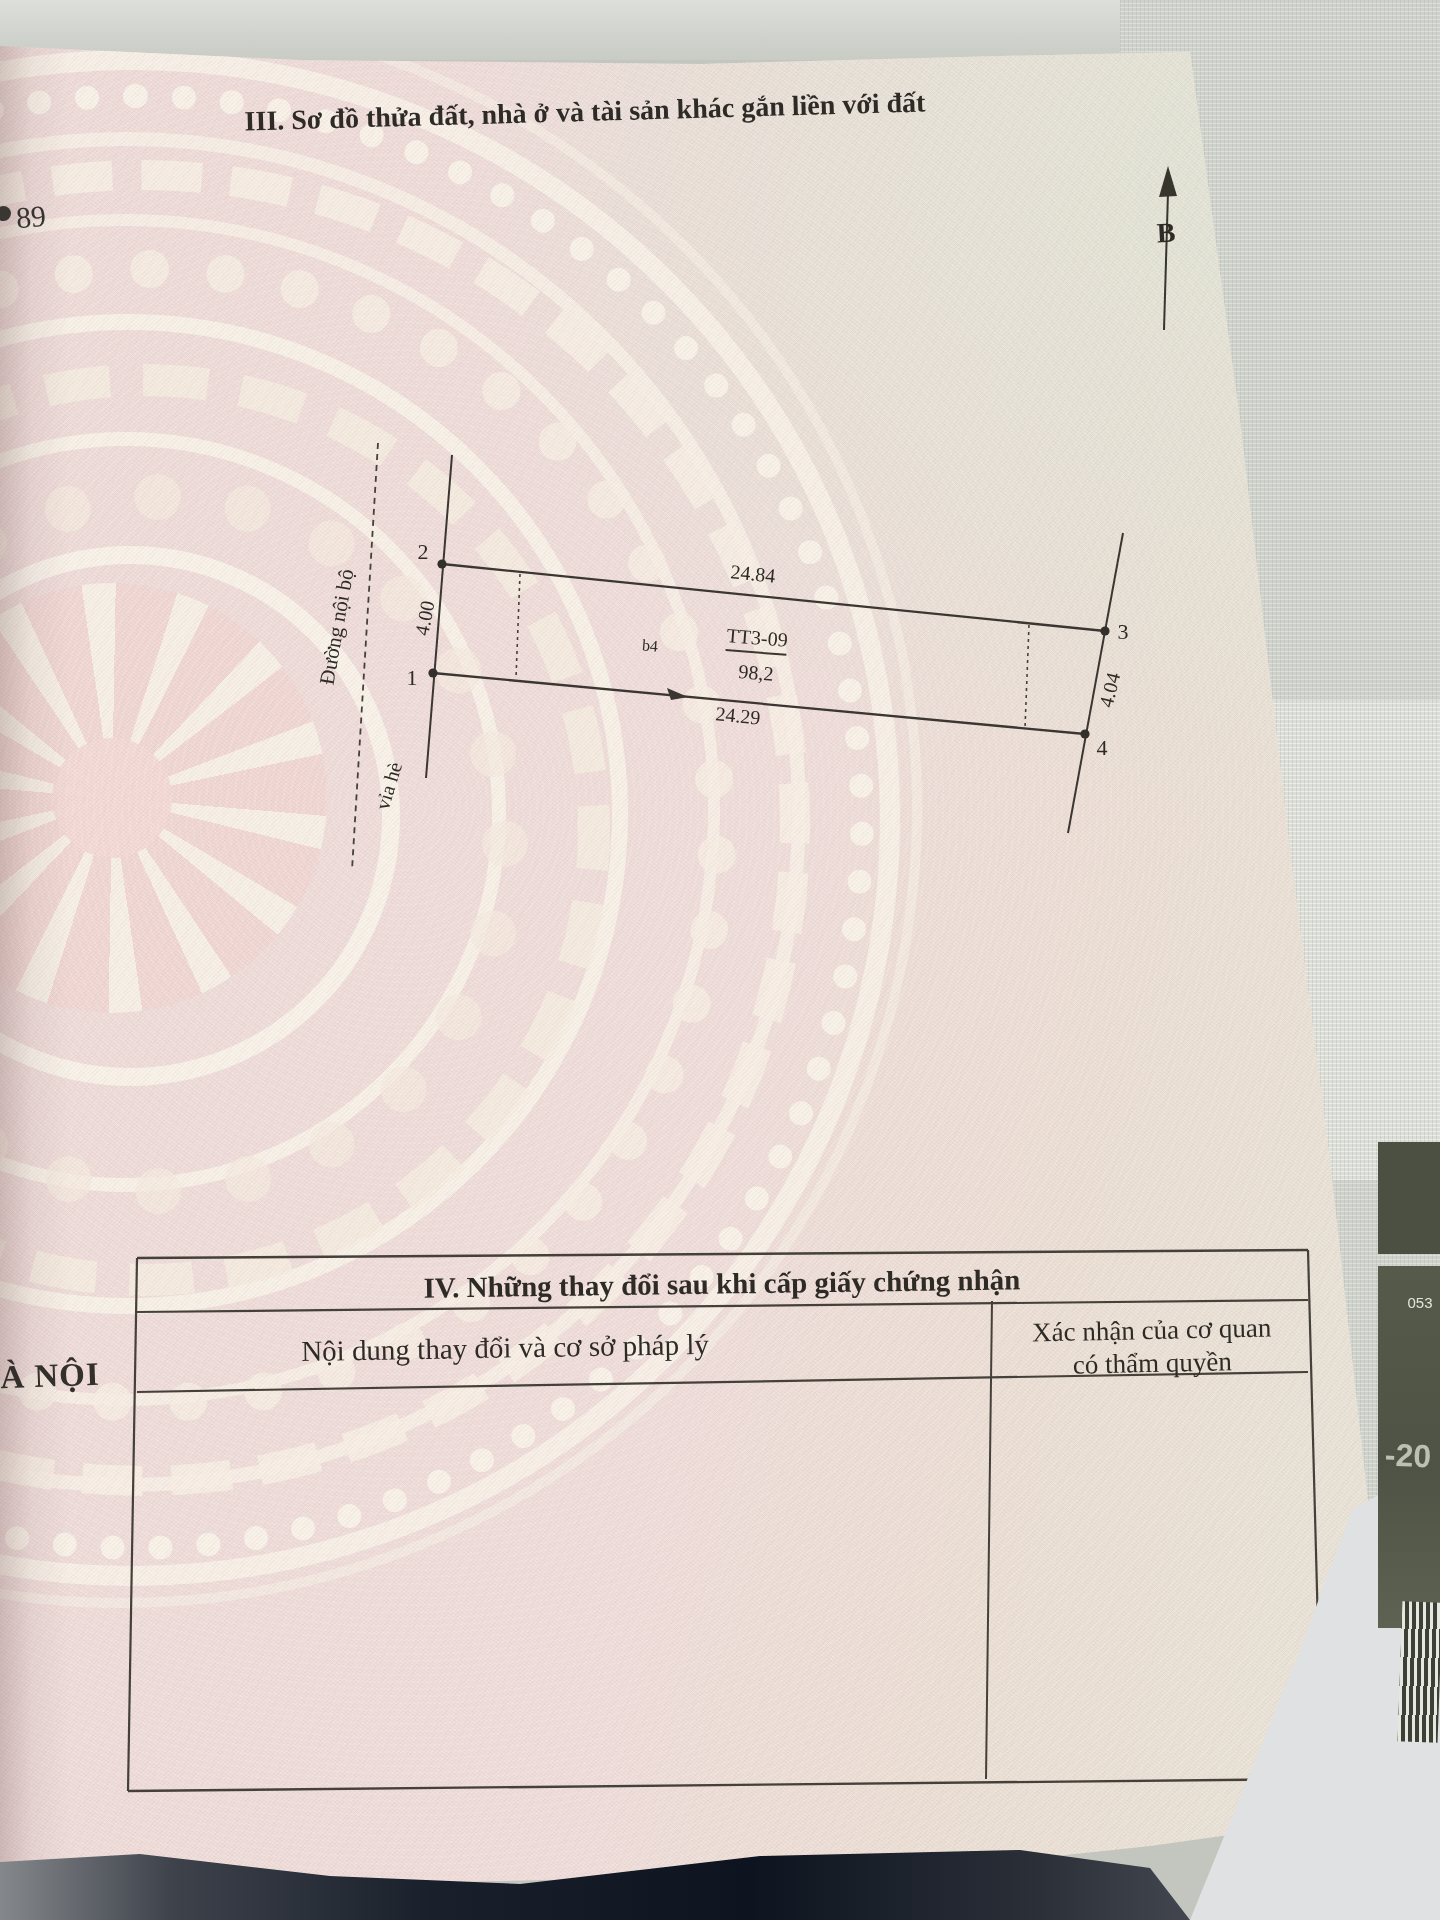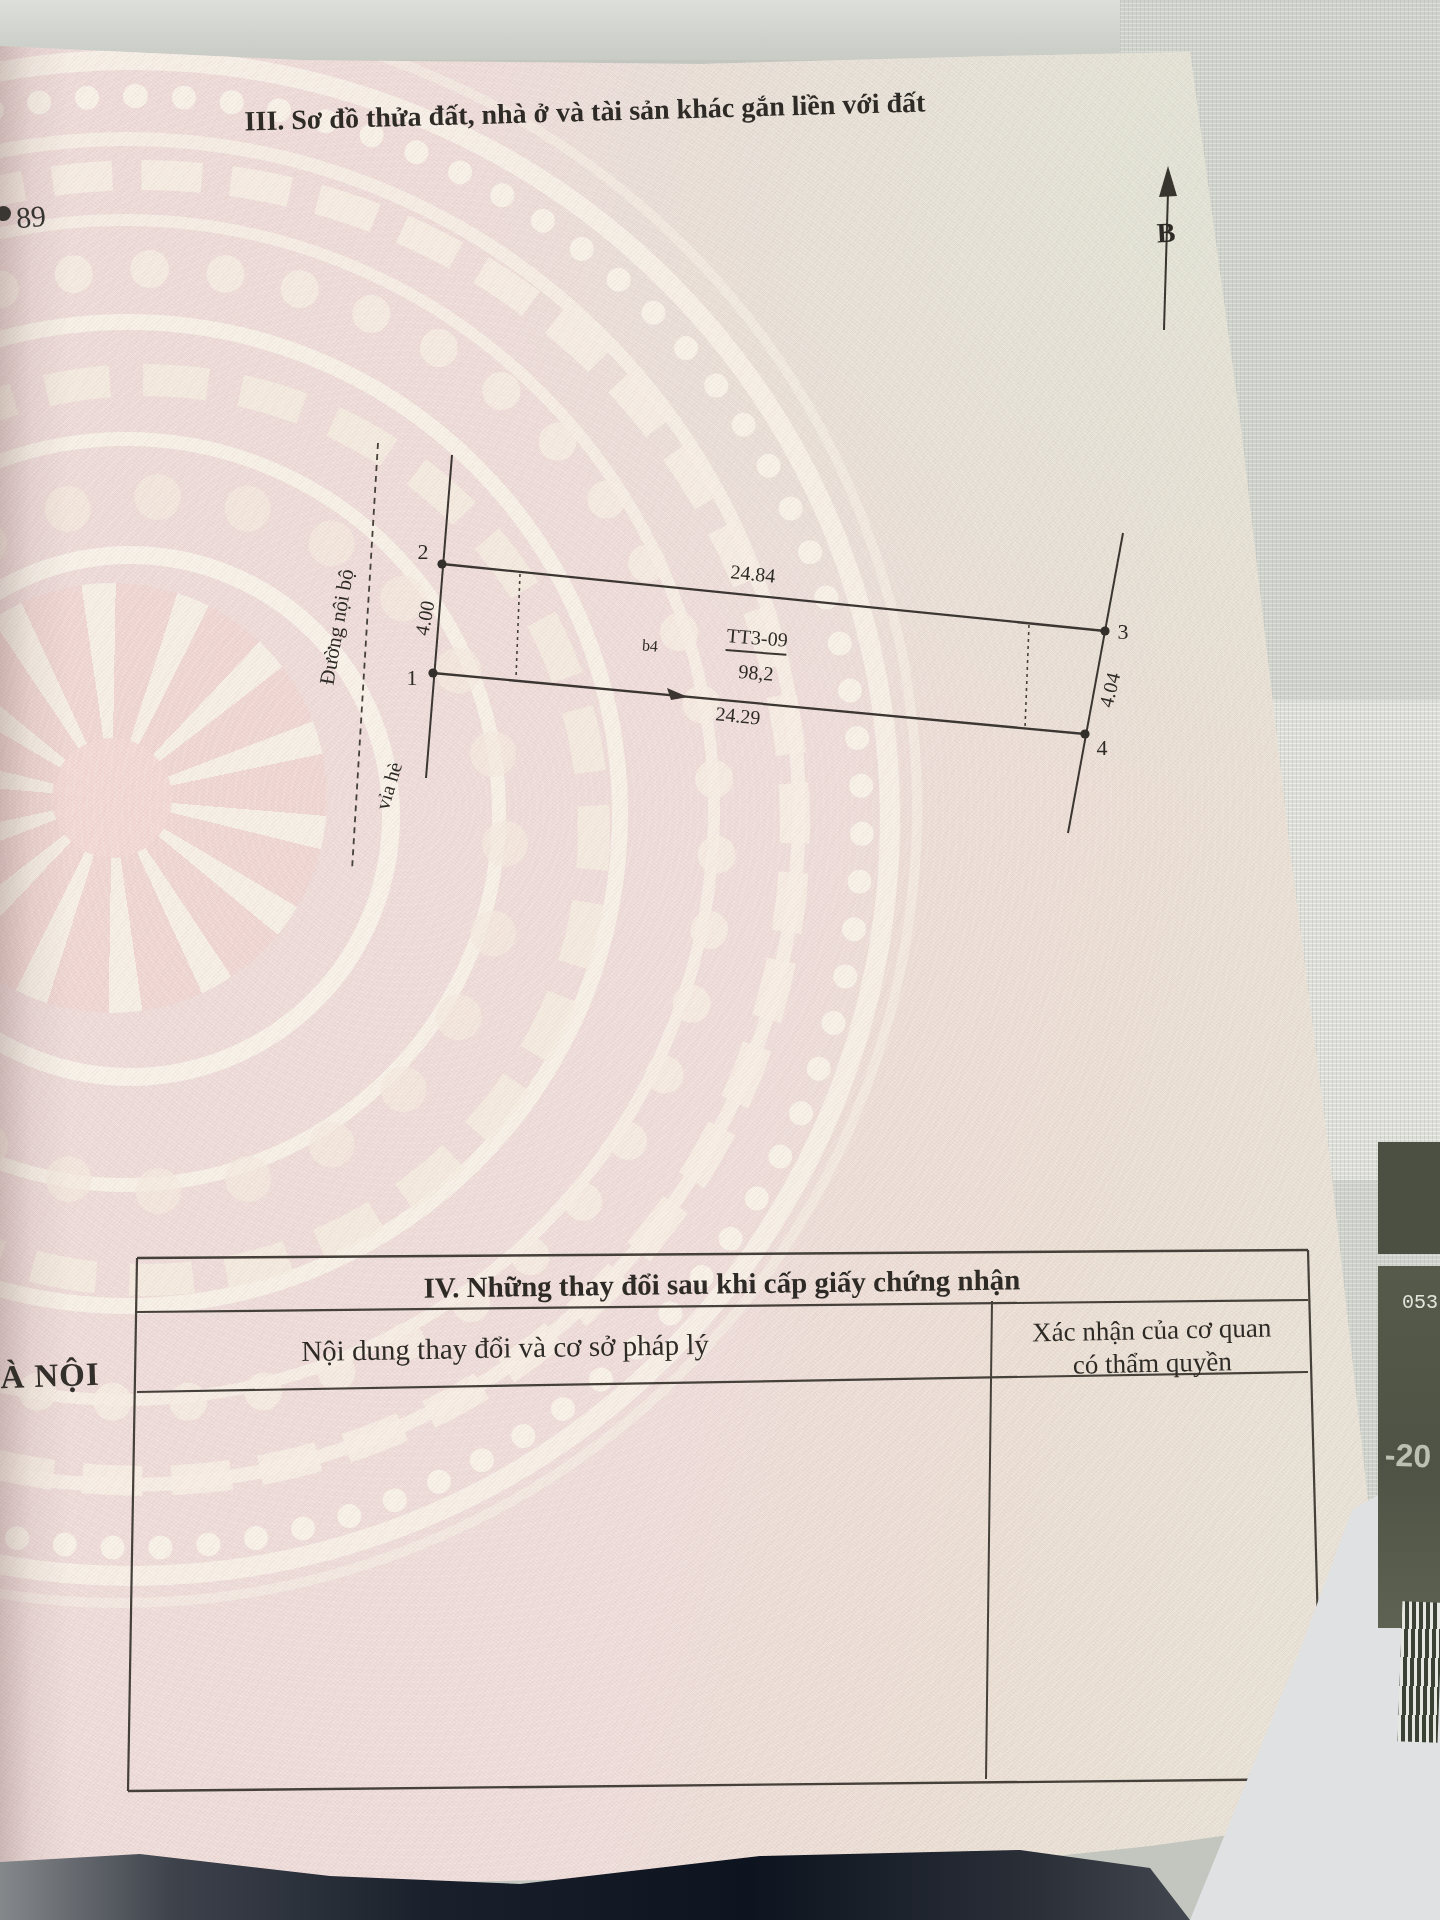--- a/index.html
+++ b/index.html
@@ -151,19 +151,19 @@
 
     <div class="lbl bold" style="left:50px;top:1376px;--r:-2deg;font-size:33px;letter-spacing:1px;color:#332f2a;">À NỘI</div>
   </div>
 
   <div class="abs floor"></div>
   <div class="abs shadowfeet"></div>
 
   <div class="abs sticker">
     <div class="blk1"></div>
     <div class="blk2">
-      <div class="lbl" style="left:42px;top:36px;font-size:20px;color:#e3e5dc;font-family:Liberation Mono, monospace;">053</div>
+      <div class="lbl" style="left:42px;top:36px;font-size:15px;color:#e3e5dc;font-family:Liberation Sans, sans-serif;">053</div>
       <div class="lbl bold" style="left:30px;top:190px;--r:2deg;font-size:32px;color:#bcc0b2;font-family:'Liberation Sans',sans-serif;">-20</div>
       <div class="bars"></div>
     </div>
   </div>
 
 </div>
 
 </body></html>

